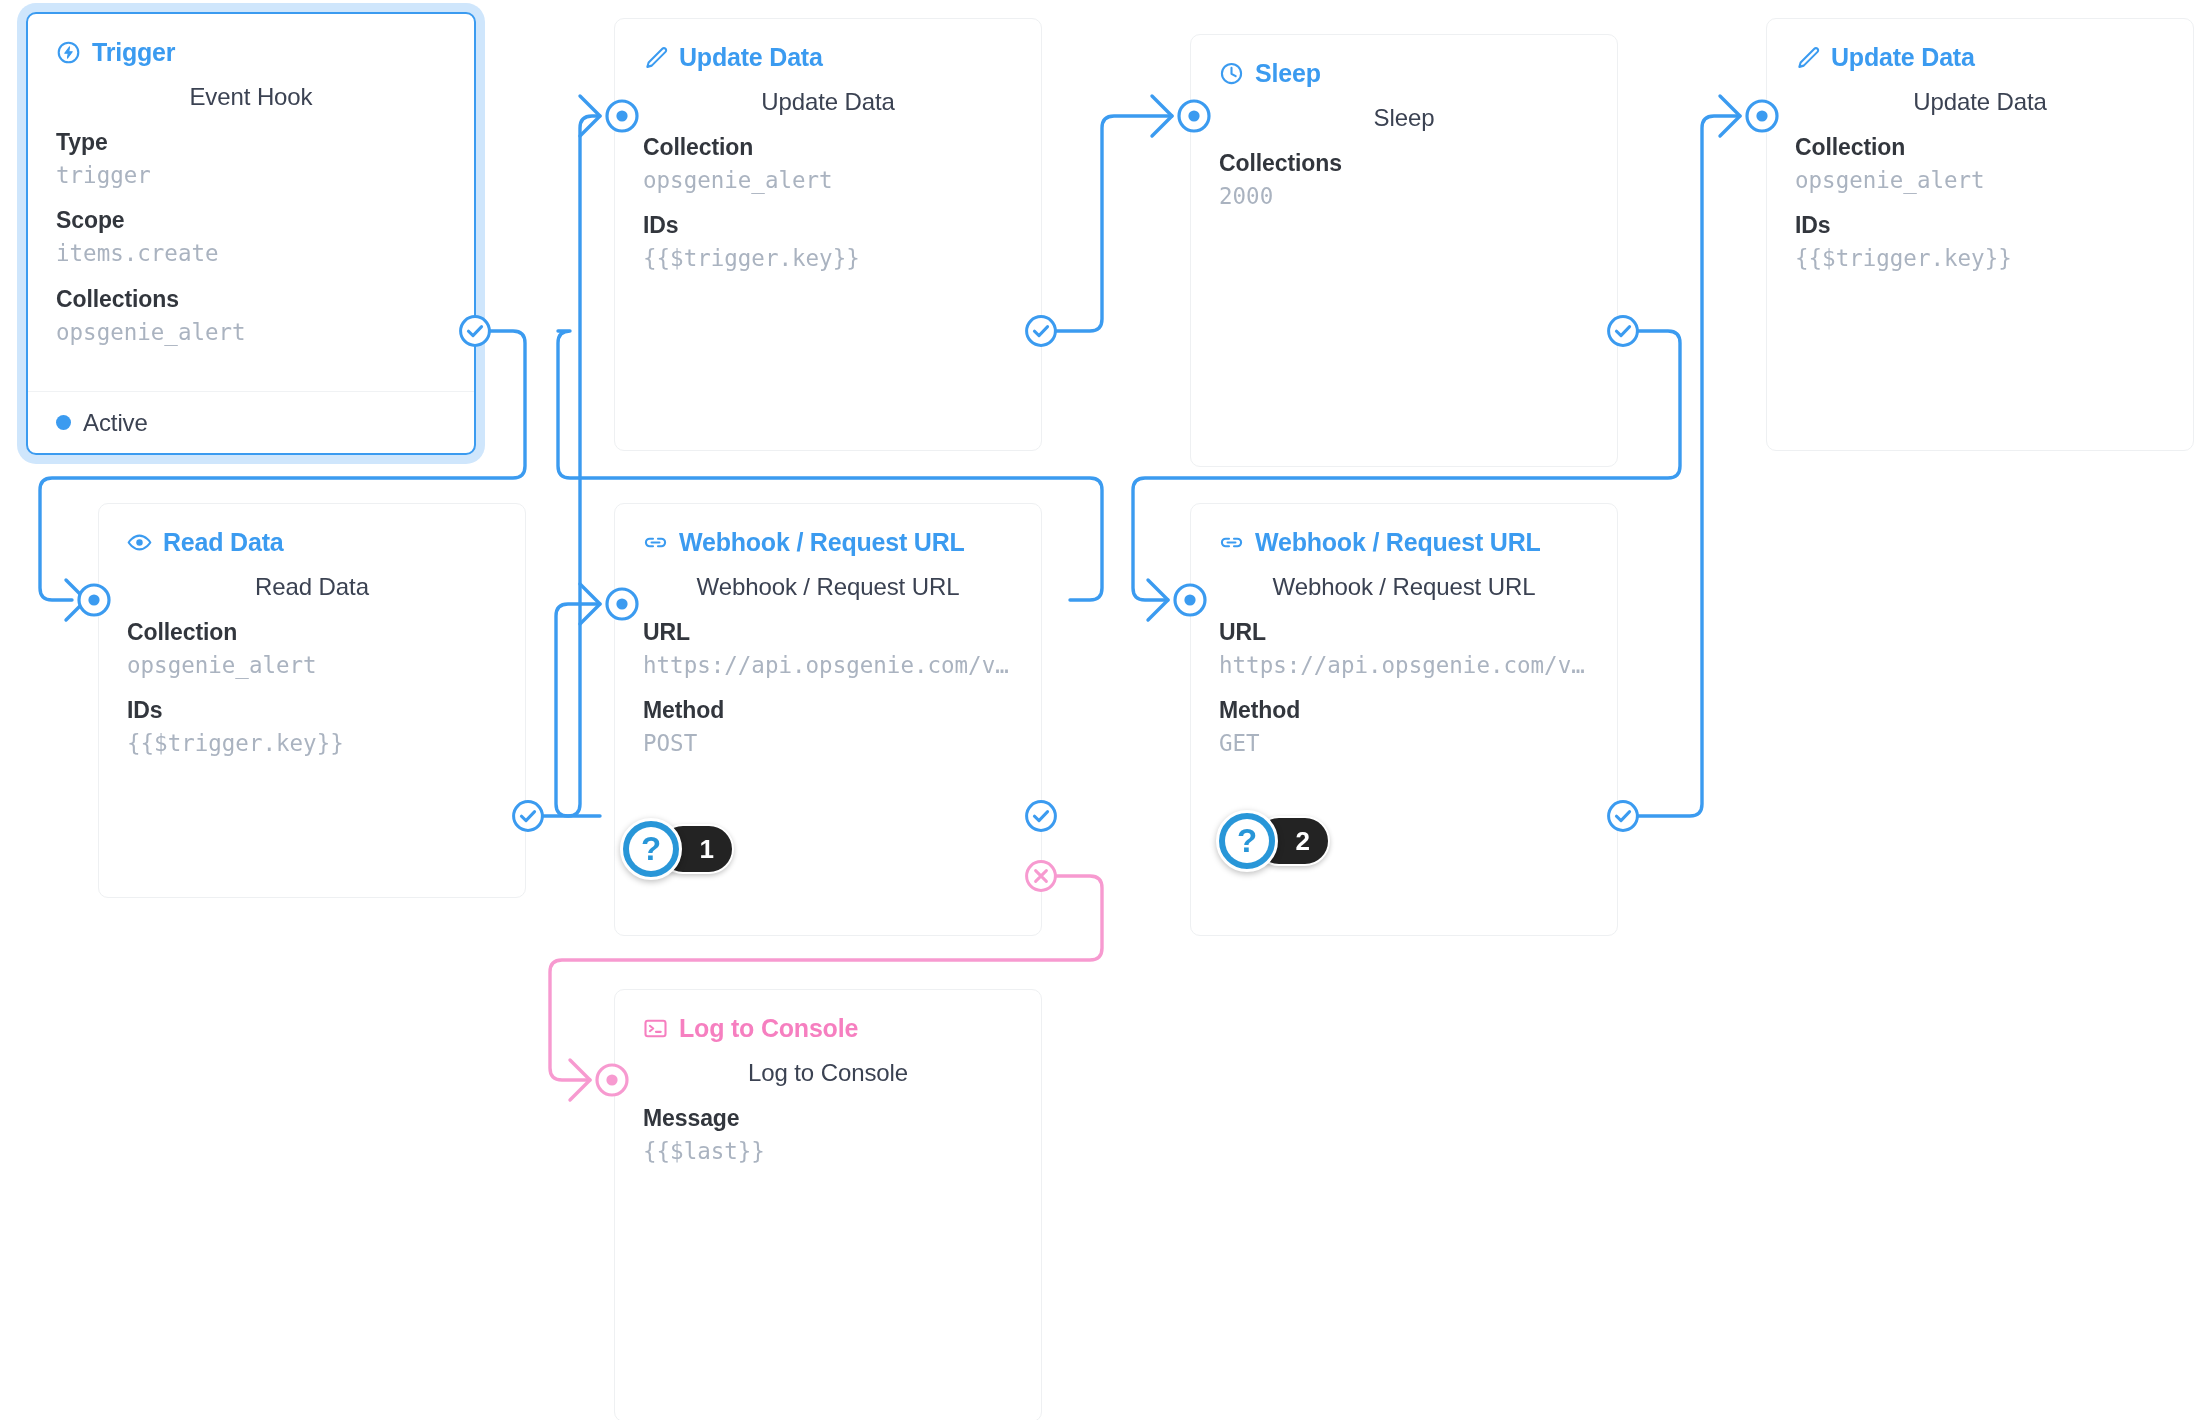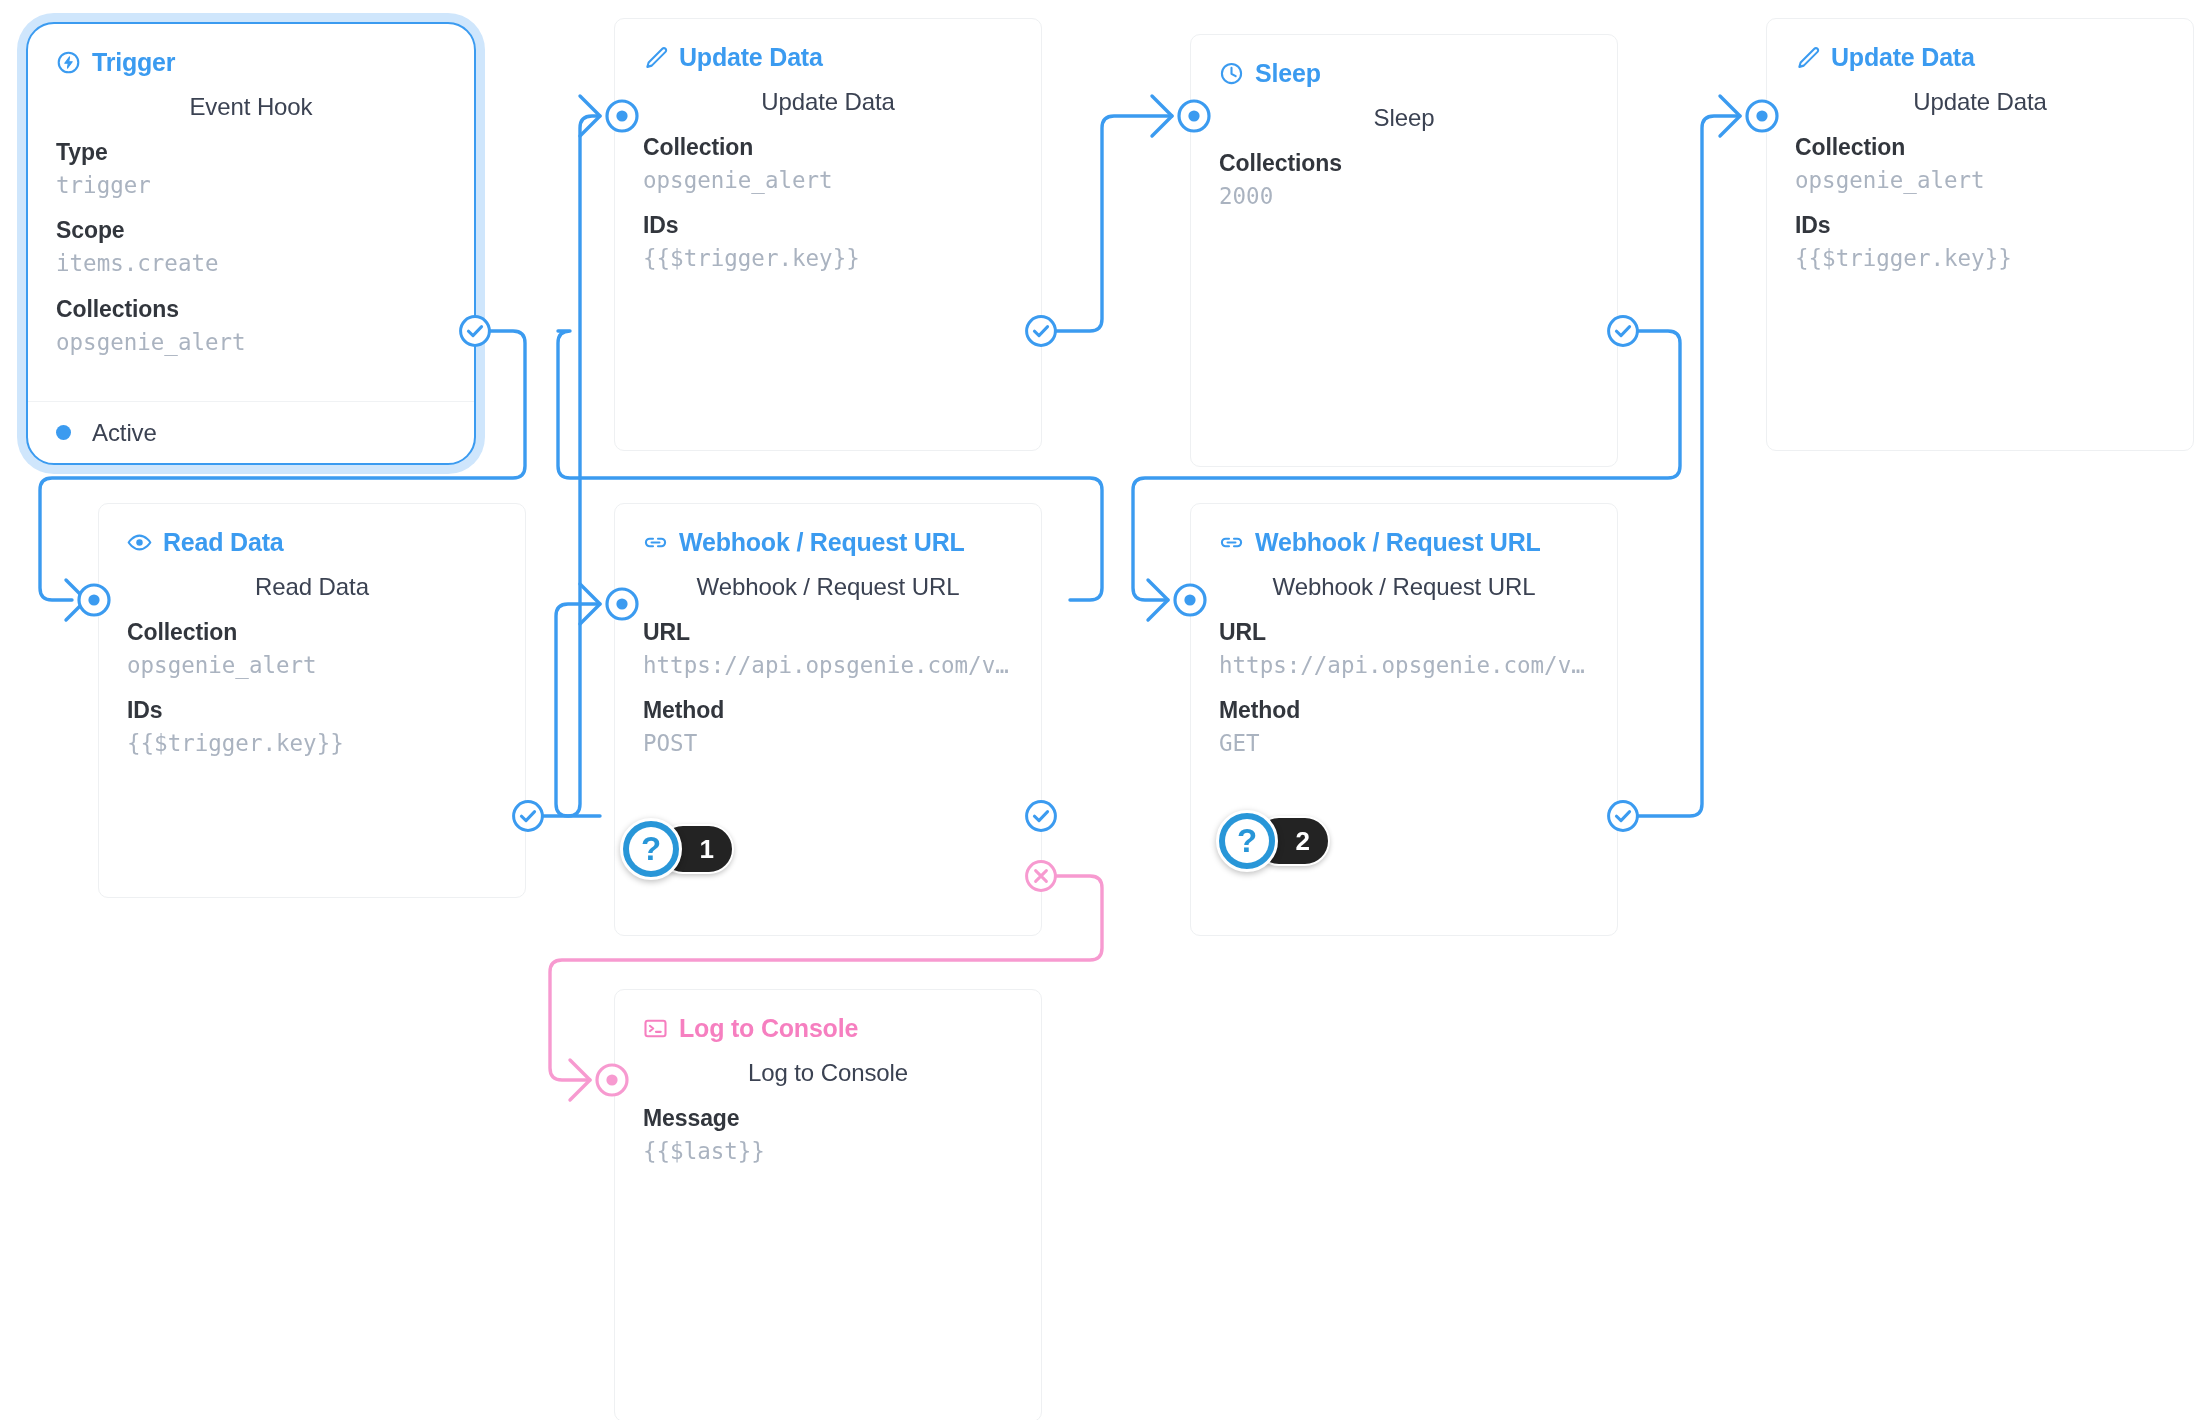--- a/index.html
+++ b/index.html
@@ -50,21 +50,21 @@
   }
   .v {
     font-family: "DejaVu Sans Mono", monospace;
     font-size: 22.5px; color: #aab3c0; line-height: 1.5;
     white-space: nowrap; overflow: hidden; text-overflow: ellipsis;
   }
 
   .node-foot {
     position: absolute; left: 0; right: 0; bottom: 0;
     border-top: 1.5px solid #f0f2f4;
-    display: flex; align-items: center; gap: 21px;
+    display: flex; align-items: center; gap: 12px;
     padding: 0 28px; height: 62px;
   }
   .dot-active {
     width: 15px; height: 15px; border-radius: 50%;
     background: #3b9bf0; flex: none;
   }
   .foot-label { font-size: 24px; color: #3b4252; letter-spacing: -0.1px; }
 
   
   .port { position: absolute; z-index: 6; }
@@ -137,21 +137,21 @@
       <path d="M 1148 580 L 1168 600 L 1148 620"></path>
     </g>
 
     <g fill="none" stroke="#f79ad0" stroke-width="3.4" stroke-linecap="round" stroke-linejoin="round">
       <path d="M 1055 876 H 1090 Q 1102 876 1102 888 V 948 Q 1102 960 1090 960
                H 562 Q 550 960 550 972 V 1068 Q 550 1080 562 1080 H 590"></path>
       <path d="M 570 1060 L 590 1080 L 570 1100"></path>
     </g>
   </svg>
 
-  <div class="node selected" id="n-trigger" style="left:26px; top:22px; width:450px; height:443px;border-radius:28px;">
+  <div class="node selected" id="n-trigger" style="left:26px; top:12px; width:450px; height:443px;">
     <div class="node-head">
       <span class="hicon">
         <svg viewBox="0 0 24 24" fill="none" stroke="#3b9bf0" stroke-width="2" stroke-linecap="round" stroke-linejoin="round">
           <circle cx="12" cy="12" r="9.4"></circle>
           <path d="M13 6.6 L8.4 12.8 h3.3 L11 17.4 l4.6 -6.2 h-3.3 z" fill="#3b9bf0" stroke-width="1"></path>
         </svg>
       </span>
       <span>Trigger</span>
     </div>
     <div class="node-body">

